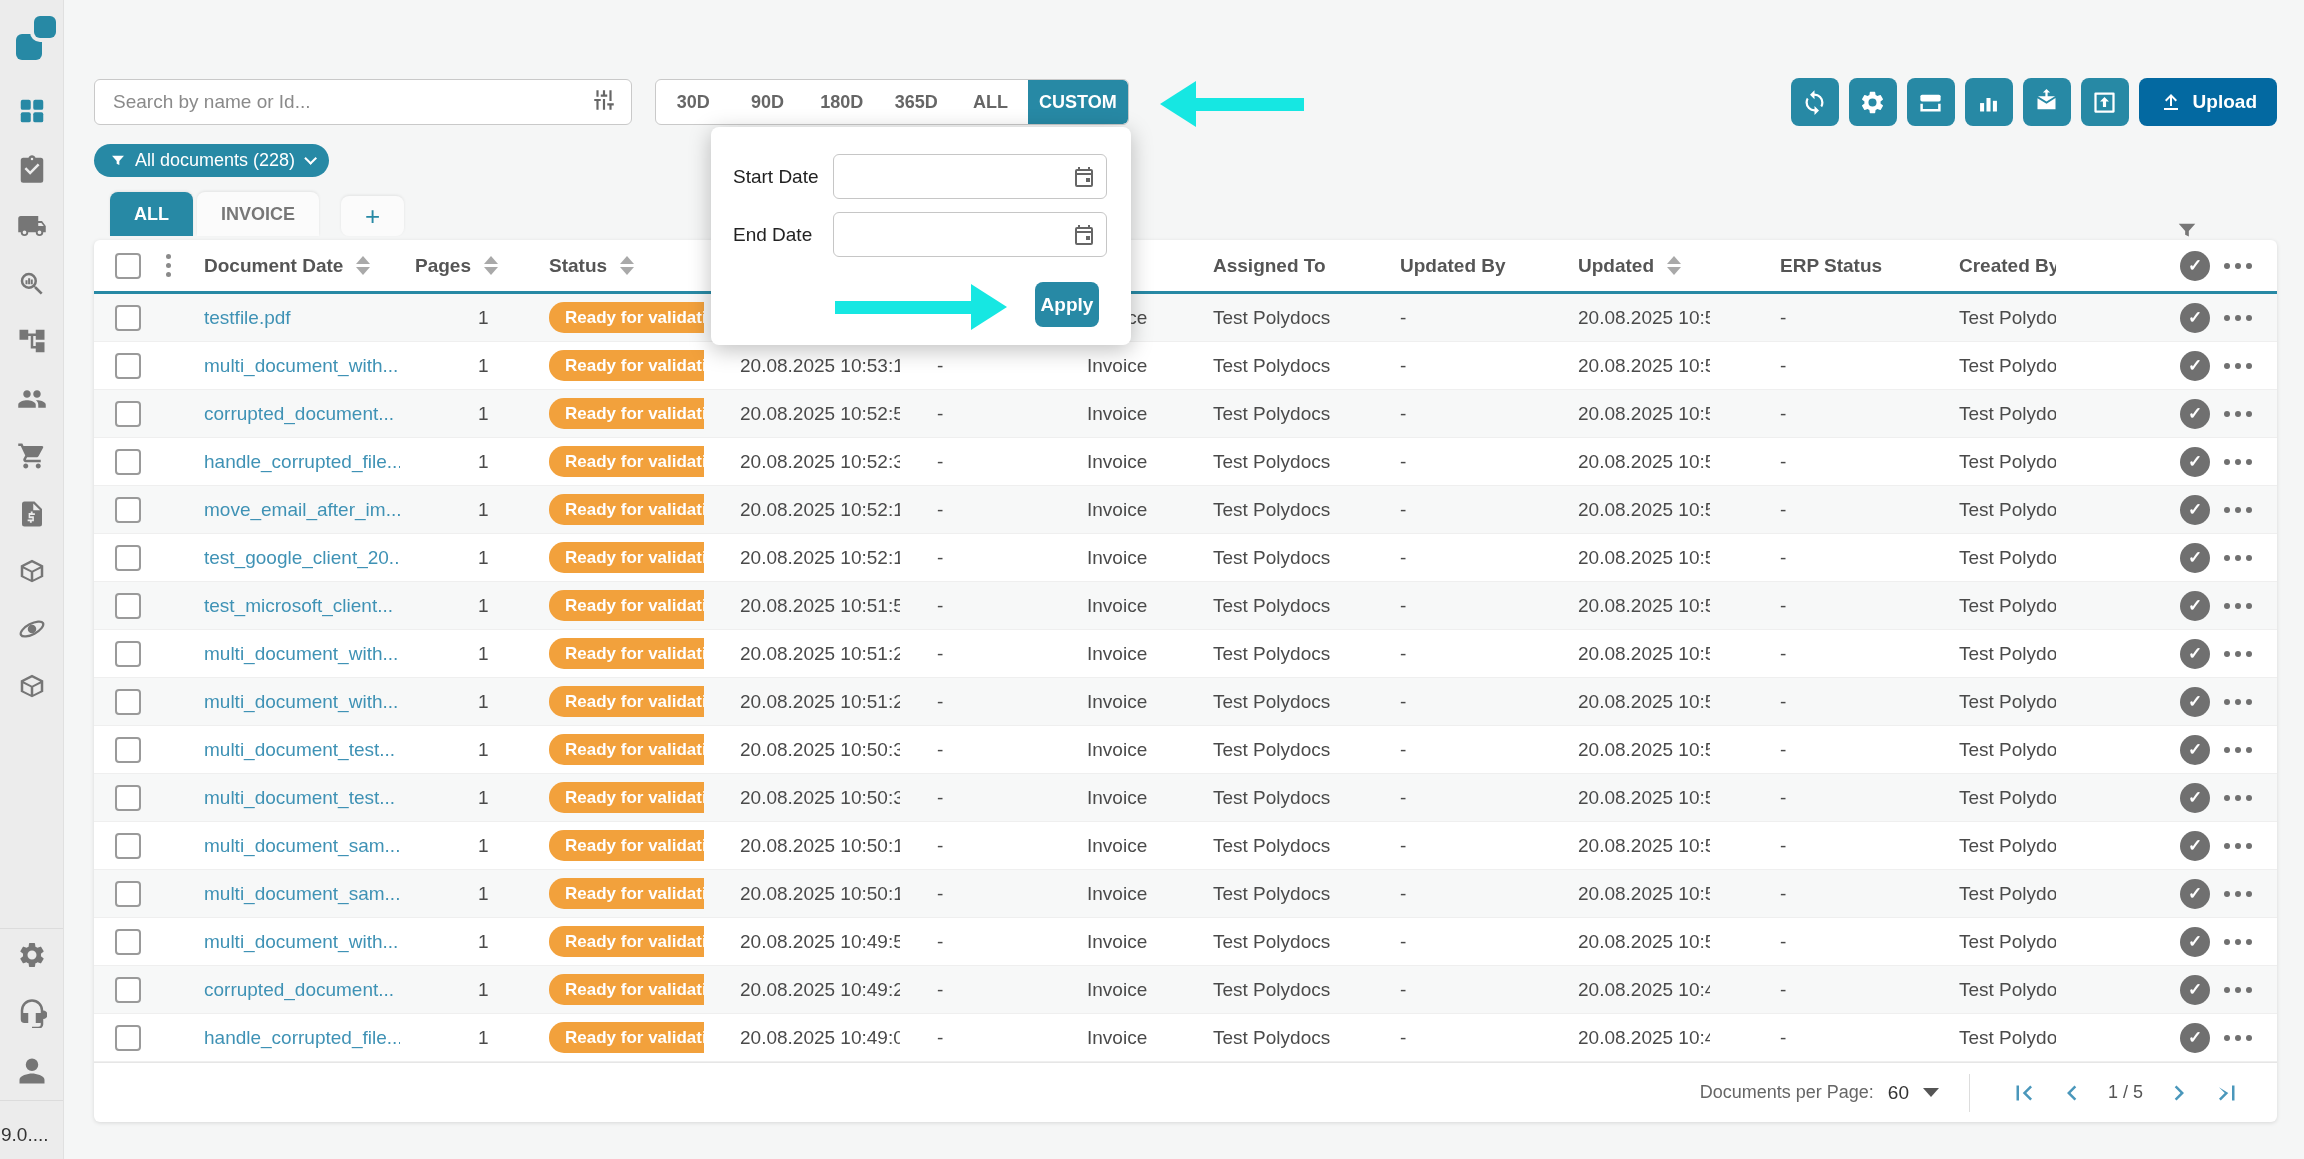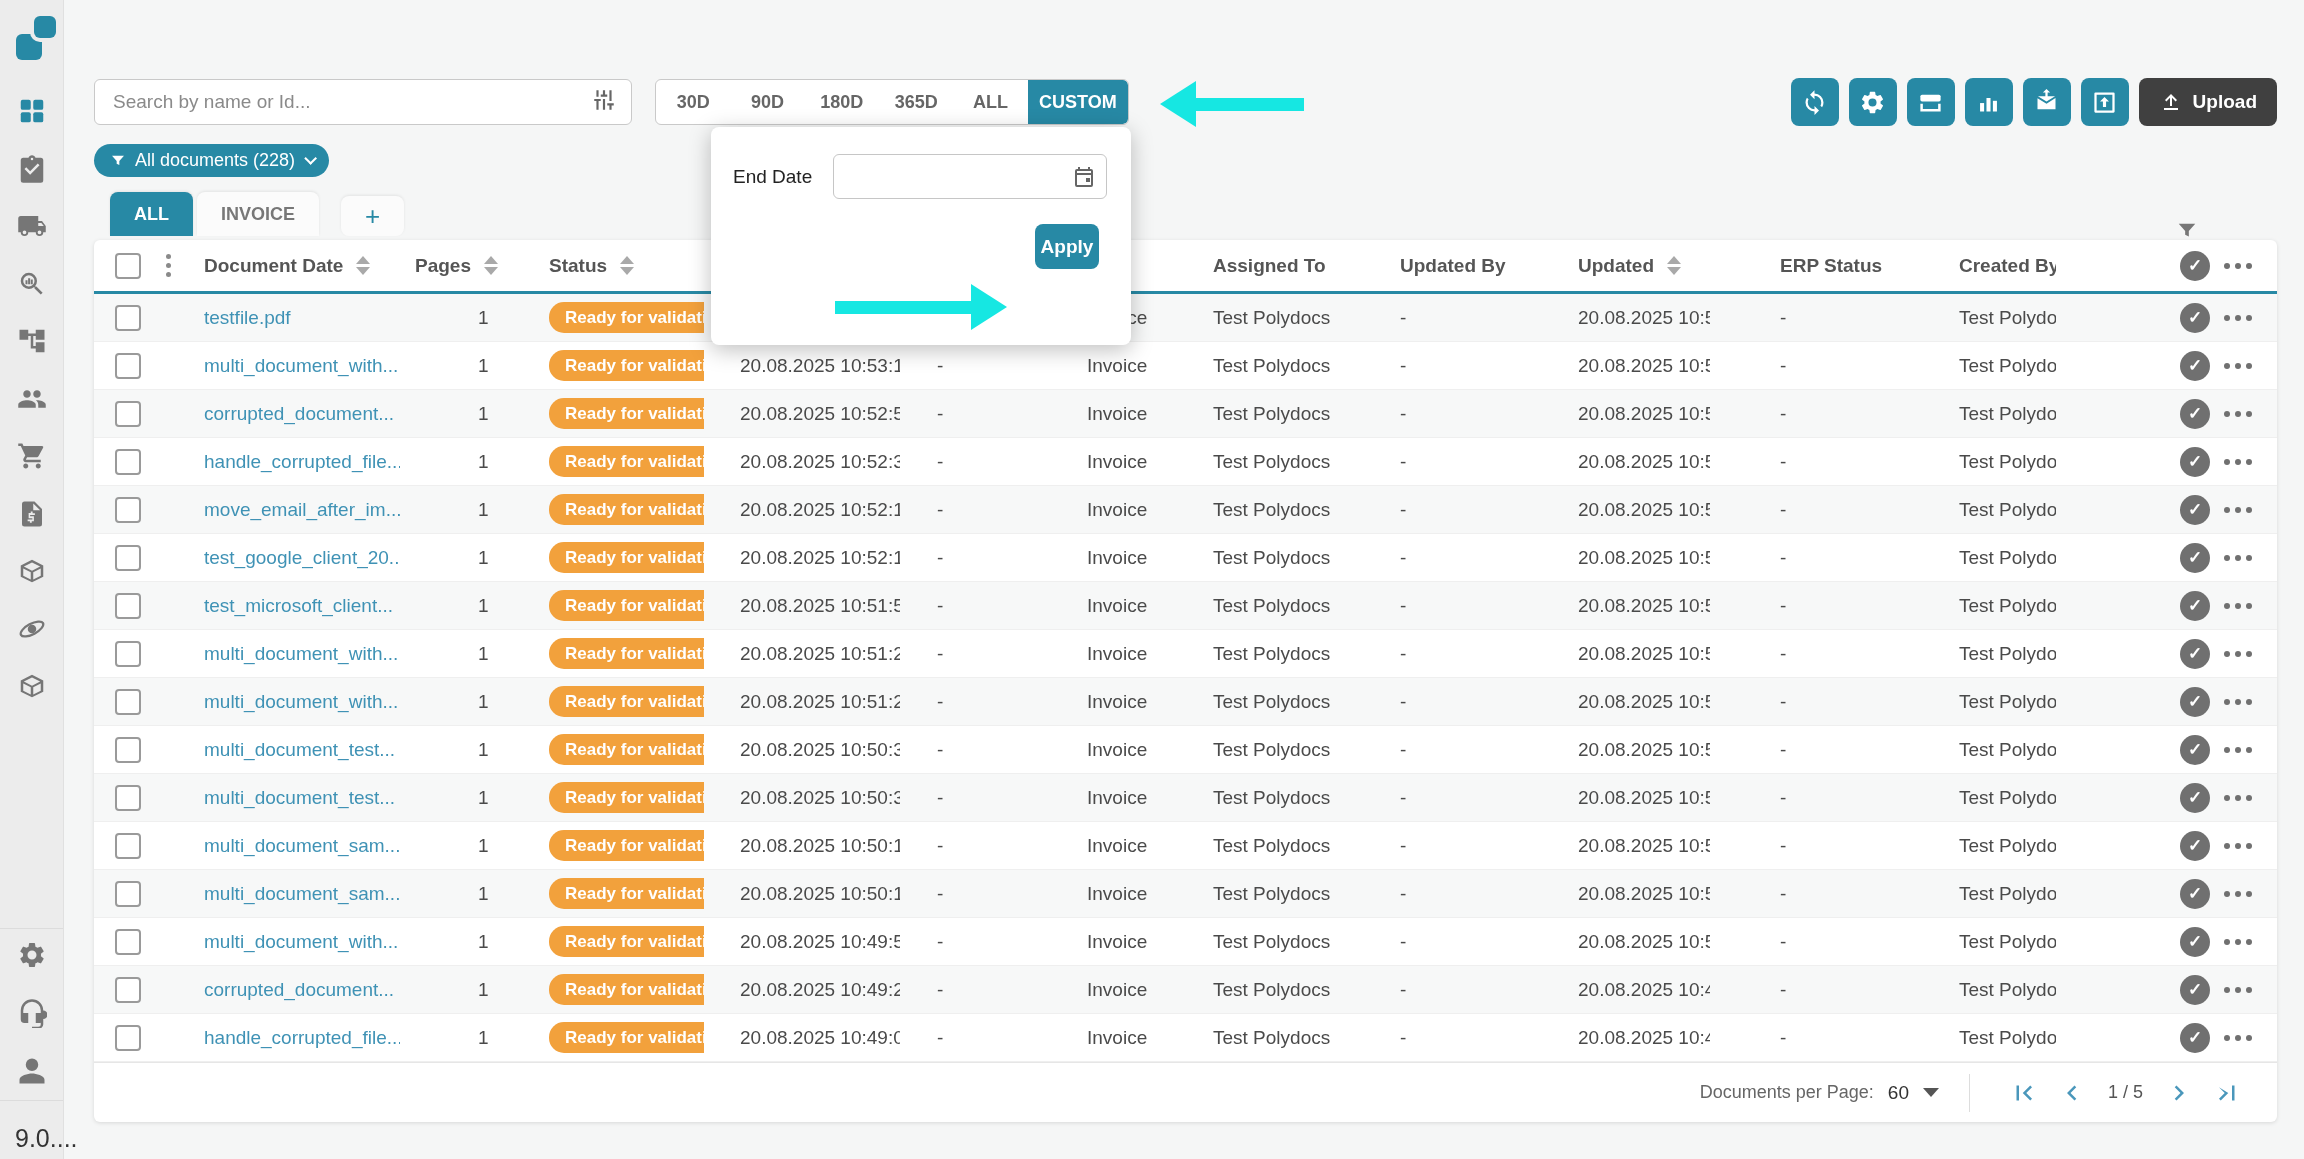--- a/index.html
+++ b/index.html
@@ -9,21 +9,21 @@
 
   
   .sidebar { position:absolute; left:0; top:0; width:64px; height:1159px; background:#ececec; border-right:1px solid #e0e0e0; z-index:20; }
   .logo { position:absolute; left:16px; top:16px; width:40px; height:44px; cursor:pointer; }
   .logo .sq1 { position:absolute; left:0; bottom:0; width:26px; height:26px; background:#2789a5; border-radius:6px; }
   .logo .sq2 { position:absolute; right:0; top:0; width:22px; height:22px; background:#2789a5; border-radius:6px; box-shadow:0 0 0 4px #ececec; }
   .sicon { position:absolute; left:50%; transform:translateX(-50%); width:34px; height:34px; display:flex; align-items:center; justify-content:center; cursor:pointer; }
   .sicon svg { width:30px; height:30px; fill:#767676; }
   .sicon.active svg { fill:#2789a5; }
   .side-sep { position:absolute; left:0; width:100%; height:1px; background:#dcdcdc; }
-  .version { position:absolute; left:15px; top:1124px; font-size:25px; color:#333; z-index:21; }
+  .version { position:absolute; left:1px; top:1124px; font-size:19px; color:#333; z-index:21; }
 
   
   .topbar { position:absolute; left:64px; top:0; width:2240px; height:52px; background:#2789a5; display:flex; align-items:center; justify-content:space-between; padding:0 28px 0 41px; z-index:10; }
   .tb-title { color:#fff; font-size:20px; font-weight:600; letter-spacing:0.8px; }
   .tb-right { display:flex; align-items:center; gap:18px; }
   .pending-label { color:#fff; font-size:18px; letter-spacing:0.4px; }
   .pending-count { background:#fff; color:#3f51b5; font-size:22px; font-weight:700; border-radius:6px; width:46px; height:36px; display:flex; align-items:center; justify-content:center; }
   .brand-block { display:flex; align-items:center; gap:10px; margin-left:48px; }
   .brand-name { color:#fff; font-size:20px; font-weight:500; }
   .circle-icon { width:32px; height:32px; background:#fff; color:#2789a5; border-radius:50%; display:flex; align-items:center; justify-content:center; font-size:20px; font-weight:700; cursor:pointer; }
@@ -38,21 +38,21 @@
   .search-box input::placeholder { color:#8a8a8a; }
   .tune-icon svg { width:26px; height:26px; fill:#666; transform:rotate(90deg); }
 
   .date-range-group { position:absolute; left:591px; top:27px; width:474px; height:46px; background:#fff; border:1px solid #c9c9c9; border-radius:6px; display:flex; overflow:hidden; }
   .range-btn { flex:1; display:flex; align-items:center; justify-content:center; font-size:18px; font-weight:700; color:#666; cursor:pointer; }
   .range-btn.active { background:#2789a5; color:#fff; flex:1.35; border-radius:0 5px 5px 0; }
 
   .quick-actions { position:absolute; right:27px; top:26px; display:flex; gap:10px; }
   .qa-btn { width:48px; height:48px; background:#2789a5; border-radius:8px; display:flex; align-items:center; justify-content:center; cursor:pointer; }
   .qa-btn svg { width:27px; height:27px; fill:#fff; }
-  .upload-btn { height:48px; background:#404040; border-radius:8px; display:flex; align-items:center; justify-content:center; gap:10px; padding:0 20px; cursor:pointer; color:#fff; font-size:19px; font-weight:600; }
+  .upload-btn { height:48px; background:#0369a1; border-radius:8px; display:flex; align-items:center; justify-content:center; gap:10px; padding:0 20px; cursor:pointer; color:#fff; font-size:19px; font-weight:600; }
   .upload-btn svg { width:24px; height:24px; fill:#fff; }
 
   .filter-pill { position:absolute; left:30px; top:92px; height:33px; background:#2789a5; border-radius:17px; display:flex; align-items:center; gap:9px; padding:0 16px; color:#fff; font-size:18px; cursor:pointer; }
   .filter-pill svg { width:16px; height:16px; fill:#fff; }
   .pill-chev { width:9px; height:9px; border-right:2.5px solid #fff; border-bottom:2.5px solid #fff; transform:rotate(45deg) translateY(-3px); }
 
   .tabs { position:absolute; left:46px; top:140px; height:44px; display:flex; gap:4px; align-items:flex-end; }
   .tab { height:44px; min-width:66px; padding:0 24px; display:flex; align-items:center; justify-content:center; font-size:18px; font-weight:700; border-radius:8px 8px 0 0; background:#fbfbfb; color:#777; box-shadow:0 -1px 3px rgba(0,0,0,0.08); cursor:pointer; }
   .tab.active { background:#2789a5; color:#fff; }
   .tab.add { min-width:58px; margin-left:18px; border-radius:8px; height:40px; color:#2789a5; font-size:26px; font-weight:400; }
@@ -872,20 +872,29 @@
         <span class="pg-btn">
           <svg viewBox="0 0 24 24">
               <path d="M5.59 7.41L10.17 12l-4.58 4.59L7 18l6-6zM16 6h2v12h-2z"></path>
             </svg>
         </span>
       </div>
     </div>
 
     <div class="popup">
       <div class="popup-row">
+        <label>Start Date</label>
+        <div class="date-input">
+          <span></span>
+          <svg viewBox="0 0 24 24">
+              <path d="M19 4h-1V2h-2v2H8V2H6v2H5a2 2 0 00-2 2v14a2 2 0 002 2h14a2 2 0 002-2V6a2 2 0 00-2-2zm0 16H5V10h14v10zM5 8V6h14v2H5zm9 5h4v4h-4v-4z"></path>
+            </svg>
+        </div>
+      </div>
+      <div class="popup-row">
         <label>End Date</label>
         <div class="date-input">
           <span></span>
           <svg viewBox="0 0 24 24">
               <path d="M19 4h-1V2h-2v2H8V2H6v2H5a2 2 0 00-2 2v14a2 2 0 002 2h14a2 2 0 002-2V6a2 2 0 00-2-2zm0 16H5V10h14v10zM5 8V6h14v2H5zm9 5h4v4h-4v-4z"></path>
             </svg>
         </div>
       </div>
       <div class="popup-actions">
         <button class="apply-btn">Apply</button>

